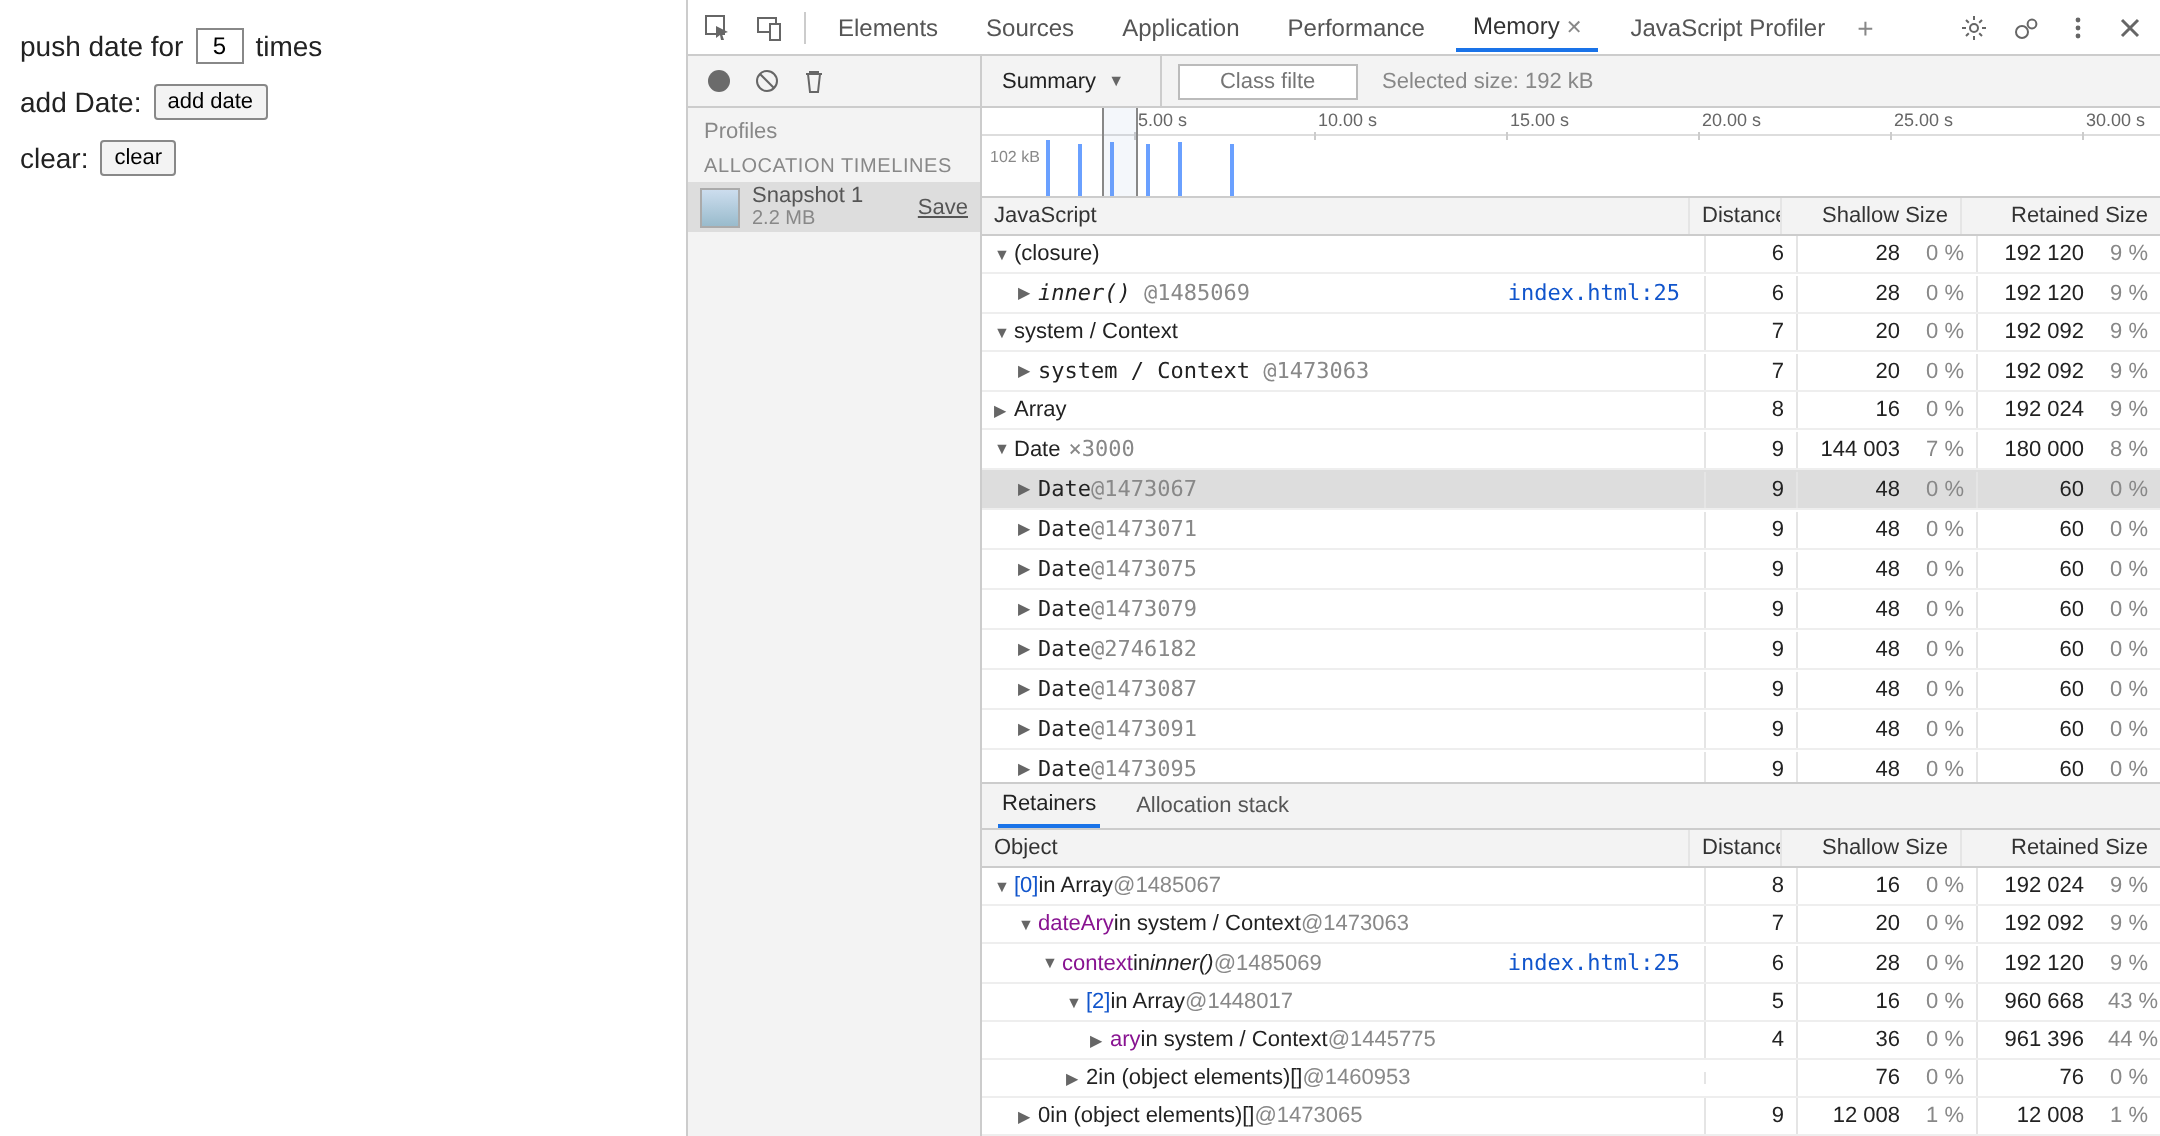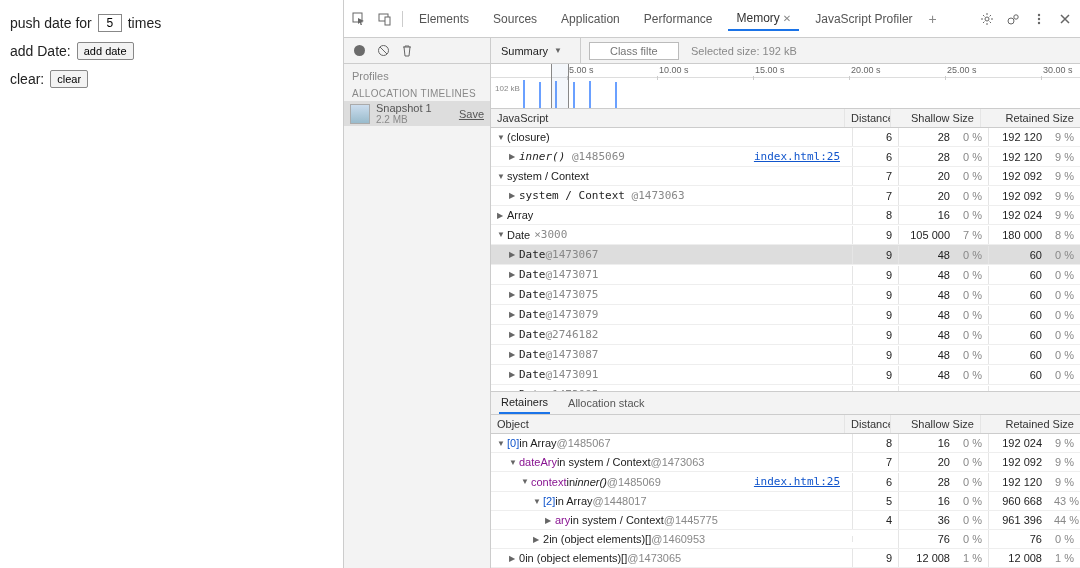--- a/index.html
+++ b/index.html
@@ -2,21 +2,21 @@
 <html><head>
 <meta charset="utf-8">
 <style>
 * { margin: 0; padding: 0; box-sizing: border-box; font-family: 'Helvetica Neue', Arial, sans-serif; }
 body { display: flex; width: 1080px; height: 568px; font-size: 12px; color: #222; background: #fff; }
 .page-left { width: 343px; padding: 14px 10px; font-size: 14px; }
 .page-left .row { display: flex; align-items: center; gap: 6px; margin-bottom: 10px; }
 .page-left input[type="text"] { width: 24px; height: 18px; border: 1px solid #888; text-align: center; font-size: 12px; }
 .page-left button { border: 1px solid #888; background: #f3f3f3; padding: 2px 6px; font-size: 11px; cursor: pointer; border-radius: 2px; }
 .devtools { flex: 1; display: flex; flex-direction: column; border-left: 1px solid #ccc; background: #fff; min-width: 0; }
-.dt-tabbar { display: flex; align-items: center; height: 38px; border-bottom: 1px solid #ccc; padding: 0 6px; gap: 8px; color: #555; }
+.dt-tabbar { display: flex; align-items: center; height: 28px; border-bottom: 1px solid #ccc; padding: 0 6px; gap: 8px; color: #555; }
 .dt-tabbar .iconbtn { width: 18px; height: 18px; display: flex; align-items: center; justify-content: center; color: #555; }
 .dt-tabbar .tab { padding: 4px 8px; cursor: pointer; white-space: nowrap; }
 .dt-tabbar .tab.selected { color: #333; border-bottom: 2px solid #1a73e8; }
 .dt-tabbar .close-x { font-size: 10px; margin-left: 3px; color: #888; }
 .dt-tabbar .spacer { flex: 1; }
 .dt-body { flex: 1; display: flex; min-height: 0; }
 .profiles-pane { width: 147px; border-right: 1px solid #ccc; display: flex; flex-direction: column; background: #f3f3f3; }
 .profiles-toolbar { height: 26px; display: flex; align-items: center; gap: 10px; padding: 0 8px; border-bottom: 1px solid #ccc; background: #f3f3f3; }
 .profiles-toolbar .icon { width: 14px; height: 14px; display:flex; align-items:center; justify-content:center; }
 .rec-dot { width: 11px; height: 11px; border-radius: 50%; background: #6b6b6b; }
@@ -52,21 +52,21 @@
 .col-rt-pct { width: 32px; text-align: right; color: #888; padding-right: 8px; }
 .grid-header .col-sh-pct, .grid-header .col-rt-pct { width: 0; padding: 0; border: none; }
 .grid-header .col-sh { width: 90px; }
 .grid-header .col-rt { width: 100px; }
 .grid-body { overflow-y: auto; flex: 1; }
 .grid-row.sel { background: #ddd; }
 .indent { display: inline-block; }
 .disclosure { display: inline-block; width: 8px; color: #666; font-size: 8px; margin-right: 2px; cursor: pointer; }
 .mono { font-family: Menlo, Consolas, monospace; }
 .objid { color: #888; }
-.link-src { color: #1155cc; font-family: Menlo, Consolas, monospace; text-decoration: underline; margin-left: auto; margin-right: 6px; white-space: nowrap; }
+.link-src { color: #1155cc; font-family: Menlo, Consolas, monospace; margin-left: auto; margin-right: 6px; white-space: nowrap; }
 .muxcount { color: #888; font-family: Menlo, monospace; margin-left: 4px; }
 .retain-tabs { height: 24px; border-top: 1px solid #ccc; border-bottom: 1px solid #ccc; background: #f3f3f3; display: flex; align-items: center; padding: 0 8px; gap: 16px; font-size: 11px; }
 .retain-tabs .rtab { padding: 4px 2px; cursor: pointer; color: #555; }
 .retain-tabs .rtab.selected { border-bottom: 2px solid #1a73e8; color: #222; }
 .retain-body { max-height: 140px; overflow-y: auto; }
 .blue { color: #1155cc; }
 .purple { color: #881391; }
 .italic { font-style: italic; }
 .plus-icon { font-size: 14px; color: #888; }
 svg { display: block; }
@@ -272,21 +272,21 @@
               <div class="col-rt">192 024</div>
               <div class="col-rt-pct">9 %</div>
             </div>
           <div class="grid-row">
               <div class="col-main">
                 <span class="disclosure">▼</span>
                 <span>Date</span>
                 <span class="muxcount">×3000</span>
               </div>
               <div class="col-dist">9</div>
-              <div class="col-sh">105 000</div>
+              <div class="col-sh">144 003</div>
               <div class="col-sh-pct">7 %</div>
               <div class="col-rt">180 000</div>
               <div class="col-rt-pct">8 %</div>
             </div>
 
           <div id="date-rows">
               <div class="grid-row sel">
                 <div class="col-main">
                   <span class="indent" style="width:12px"></span>
                   <span class="disclosure">▶</span>

